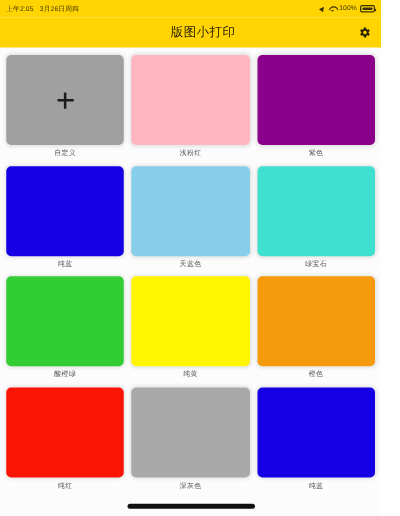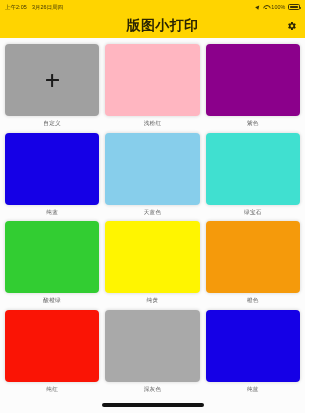--- a/index.html
+++ b/index.html
@@ -75,23 +75,23 @@
   .title-bar {
     height: 24px;
     flex: 0 0 24px;
     background: #FFD400;
     display: flex;
     align-items: center;
     justify-content: center;
     position: relative;
   }
   .app-title {
-    font-size: 14px;
+    font-size: 10px;
     color: #2b2503;
-    font-weight: 700;
+    font-weight: 400;
     letter-spacing: .4px;
     padding-left: 20px;
   }
   .gear-btn {
     position: absolute;
     right: 7px; top: 50%;
     transform: translateY(-50%);
     width: 13px; height: 13px;
     display: flex; align-items: center; justify-content: center;
     cursor: pointer;

